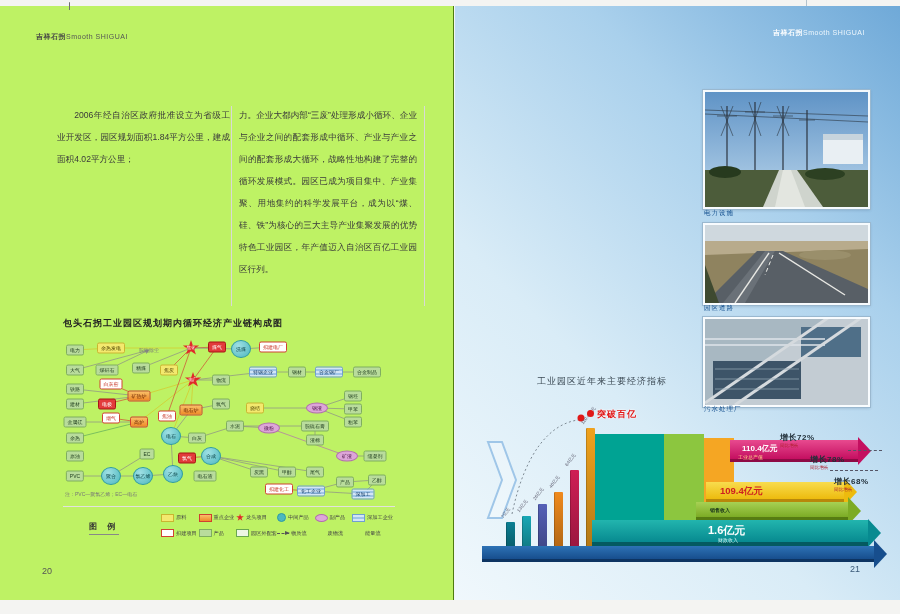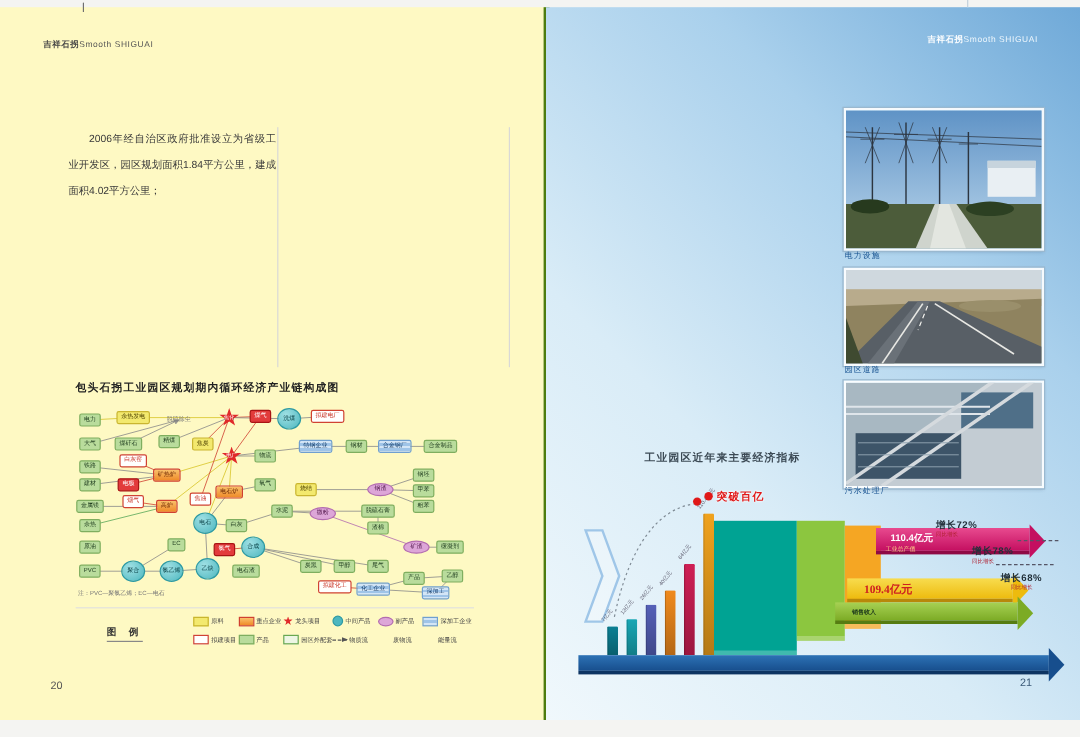--- a/index.html
+++ b/index.html
@@ -1,19 +1,19 @@
 <!DOCTYPE html>
 <html><head>
 <meta charset="utf-8">
 <style>
   html,body{margin:0;padding:0;}
   body{width:900px;height:614px;position:relative;background:#f4f4f2;
        font-family:"Liberation Sans","DejaVu Sans",sans-serif;overflow:hidden;}
   .page{position:absolute;top:6px;height:594px;}
-  #page-left{left:0;width:453px;background:#fef9c3;border-right:5px solid #4d7c0f;}
+  #page-left{left:0;width:453px;background:#bef264;border-right:1px solid #4d7c0f;}
   #page-right{left:455px;width:445px;
       background:linear-gradient(45deg,#f0f8fc 0%,#d9ecf7 35%,#a9d0ec 70%,#6fa9d8 100%);}
   .logo{position:absolute;font-size:7px;color:#555;letter-spacing:.5px;white-space:nowrap;}
   .logo b{font-weight:bold;color:#444;}
   .logo .bar{display:inline-block;width:1px;height:8px;background:#888;margin:0 3px;vertical-align:-1px;}
   #logo-right{color:#eef7fd;}
   #logo-right b{color:#fff;}
   #logo-right .bar{background:#dceefb;}
   .bodycol{position:absolute;width:173px;font-size:8.6px;line-height:22px;color:#3a3a3a;
       text-align:justify;}
@@ -65,21 +65,21 @@
   .pagenum{position:absolute;font-size:9px;color:#555;}
   
   #heading{position:absolute;left:67px;top:104px;font-size:15px;font-weight:bold;color:#0f63ad;
       letter-spacing:1px;text-shadow:0 1px 0 rgba(255,255,255,.5);}
   #rp-text{position:absolute;left:67px;top:140px;width:180px;font-size:8.8px;line-height:23px;
       color:#2b6ca6;text-align:justify;text-indent:2em;}
   .photo{position:absolute;left:248px;width:163px;border:2px solid rgba(255,255,255,.9);
       outline:1px solid #9ab8cf;box-shadow:0 1px 3px rgba(30,60,90,.25);}
   .photo svg{display:block;}
   .caption{position:absolute;left:249px;font-size:6.5px;color:#14508f;letter-spacing:1px;}
-  #chart-title{position:absolute;left:82px;top:369px;font-size:9px;font-weight:bold;color:#3c4a55;
+  #chart-title{position:absolute;left:82px;top:369px;font-size:9px;font-weight:normal;color:#3c4a55;
       letter-spacing:1px;}
   #chart{position:absolute;left:25px;top:386px;width:416px;height:186px;}
   #chart svg.underlay{position:absolute;left:0;top:0;}
   .bar{position:absolute;width:9px;bottom:32px;border-radius:1px 1px 0 0;box-shadow:1px 0 0 rgba(0,0,0,.18) inset;}
   .bar-val{position:absolute;font-size:4.6px;color:#667;transform:rotate(-52deg);transform-origin:left bottom;white-space:nowrap;}
   .yr{position:absolute;font-size:4.6px;color:#e8f2fb;top:157px;}
   .slab{position:absolute;box-shadow:0 -4px 0 rgba(255,255,255,.25) inset;}
   .band{position:absolute;z-index:3;}
   .band .bd{position:absolute;left:0;top:0;right:0;bottom:0;}
   .band .tip{position:absolute;right:-13px;top:50%;transform:translateY(-50%);width:0;height:0;
@@ -100,20 +100,23 @@
 </head>
 <body>
 
 <div class="page" id="page-left">
   <div class="logo" id="logo-left" style="left:36px;top:26px;">
     <b>吉祥石拐</b><span class="bar"></span><span>Smooth SHIGUAI</span>
   </div>
 
   <div class="bodycol" style="left:57px;top:98px;">
     <p class="ind">2006年经自治区政府批准设立为省级工业开发区，园区规划面积1.84平方公里，建成面积4.02平方公里；</p>
+  </div>
+  <div class="bodycol" style="left:239px;top:98px;width:178px;">
+    <p>力。企业大都内部“三废”处理形成小循环、企业与企业之间的配套形成中循环、产业与产业之间的配套形成大循环，战略性地构建了完整的循环发展模式。园区已成为项目集中、产业集聚、用地集约的科学发展平台，成为以“煤、硅、铁”为核心的三大主导产业集聚发展的优势特色工业园区，年产值迈入自治区百亿工业园区行列。</p>
   </div>
   <div class="vrule" style="left:231px;top:100px;height:200px;"></div>
   <div class="vrule" style="left:424px;top:100px;height:200px;"></div>
 
   <div class="figtitle" style="left:63px;top:311px;">包头石拐工业园区规划期内循环经济产业链构成图</div>
 
   <div id="diagram">
     <svg id="edges-svg" width="330" height="168" viewBox="0 0 330 168">
       <defs>
         <marker id="ak" markerWidth="6" markerHeight="6" refX="5" refY="3" orient="auto">
@@ -412,26 +415,32 @@
 
     <div class="band" style="left:250px;top:48px;width:128px;height:22px;">
       <div class="bd" style="background:linear-gradient(#e84a8f,#c40f60);border-bottom:3px solid #8e0a45;"></div>
       <i class="tip" style="border-left-color:#c40f60;"></i>
       <span class="band-val" style="left:12px;top:3px;font-size:8px;color:#fff;">110.4亿元</span>
       <span class="band-sub" style="left:8px;top:14px;color:#ffd98a;">工业总产值</span>
     </div>
     <div class="band" style="left:226px;top:90px;width:138px;height:20px;">
       <div class="bd" style="background:linear-gradient(#f8dc4e,#edbb0e);border-bottom:3px solid #b8880a;"></div>
       <i class="tip" style="border-left-color:#edbb0e;"></i>
-      <span class="band-val" style="left:14px;top:3px;font-size:9.5px;color:#cf2020;font-family:Liberation Serif, serif;">109.4亿元</span>
+      <span class="band-val" style="left:14px;top:3px;font-size:9.5px;color:#cf2020;">109.4亿元</span>
     </div>
     <div class="band" style="left:216px;top:110px;width:152px;height:18px;">
       <div class="bd" style="background:linear-gradient(#a7d154,#7cab25);border-bottom:3px solid #567c12;"></div>
       <i class="tip" style="border-left-color:#7cab25;"></i>
       <span class="band-sub" style="left:14px;top:5px;color:#17321a;font-weight:bold;">销售收入</span>
+    </div>
+    <div class="band" style="left:112px;top:128px;width:276px;height:26px;">
+      <div class="bd" style="background:linear-gradient(#22b5ae,#078a90);border-bottom:4px solid #045a60;"></div>
+      <i class="tip" style="border-left-color:#078a90;"></i>
+      <span class="band-val" style="left:116px;top:3px;font-size:11px;color:#fff;">1.6亿元</span>
+      <span class="band-sub" style="left:126px;top:17px;color:#d8f6f4;">财政收入</span>
     </div>
     <div class="band" style="left:2px;top:154px;width:392px;height:16px;">
       <div class="bd" style="background:linear-gradient(#2d72b5,#174e8d);border-bottom:3px solid #0d3462;"></div>
       <i class="tip" style="border-left-color:#174e8d;"></i>
     </div>
 
     <div id="bar-layer">
         <div class="bar" style="left: 26px; height: 24px; background: linear-gradient(rgb(11, 127, 147), rgba(0, 0, 0, 0.25)), rgb(11, 127, 147);"></div>
         <div class="bar-val" style="left: 24px; top: 122px;">7亿元</div>
         <div class="yr" style="left: 23px;">2006</div>
@@ -457,20 +466,20 @@
     <div class="leader" style="left:368px;top:58px;width:34px;"></div>
     <div class="leader" style="left:350px;top:78px;width:48px;"></div>
     <div class="grow" style="left:300px;top:40px;">
       <b>增长72%</b>
       <i>同比增长</i>
     </div>
     <div class="grow" style="left:330px;top:62px;">
       <b>增长78%</b>
       <i>同比增长</i>
     </div>
-    <div class="grow" style="left:354px;top:84px;text-align:center;">
+    <div class="grow" style="left:354px;top:84px;">
       <b>增长68%</b>
       <i>同比增长</i>
     </div>
   </div>
 
   <div class="pagenum" style="left:395px;top:558px;color:#3a5a78;">21</div>
 </div>
 
 </body></html>

